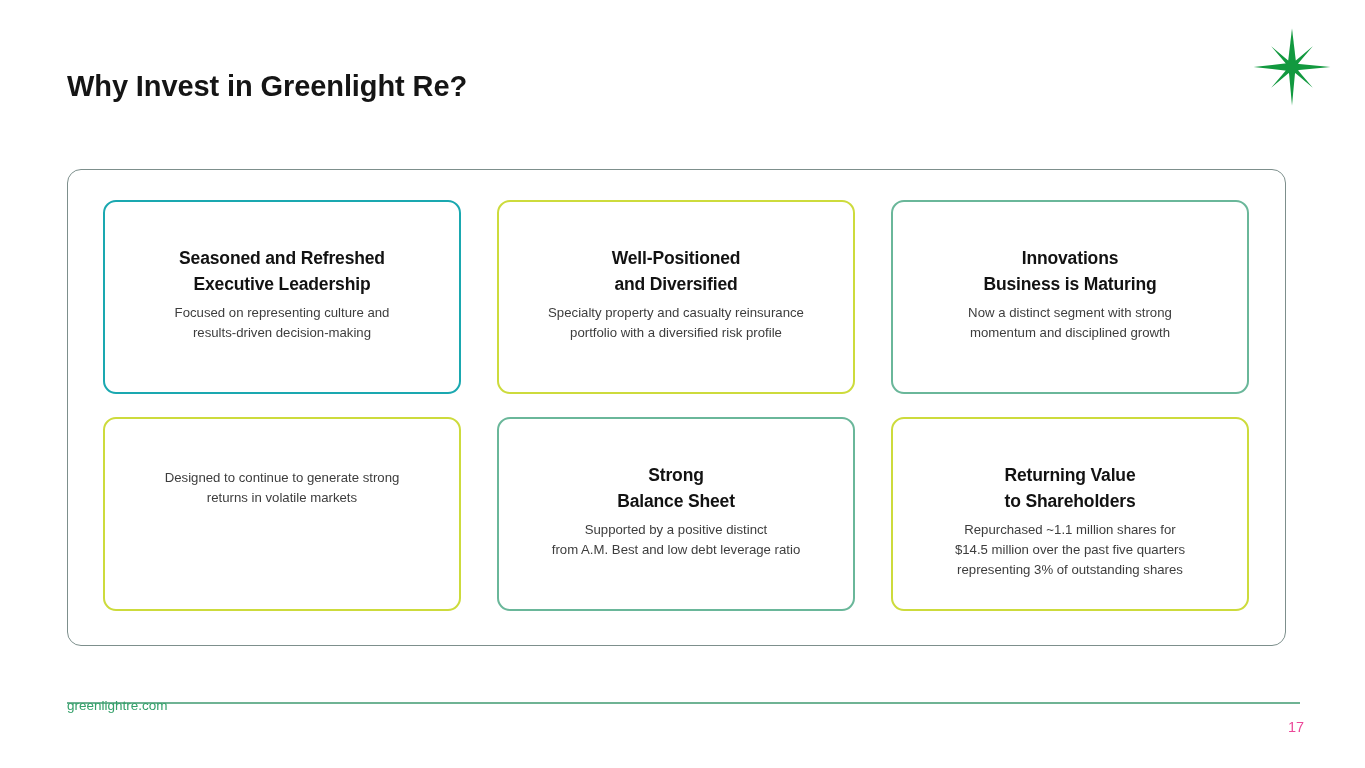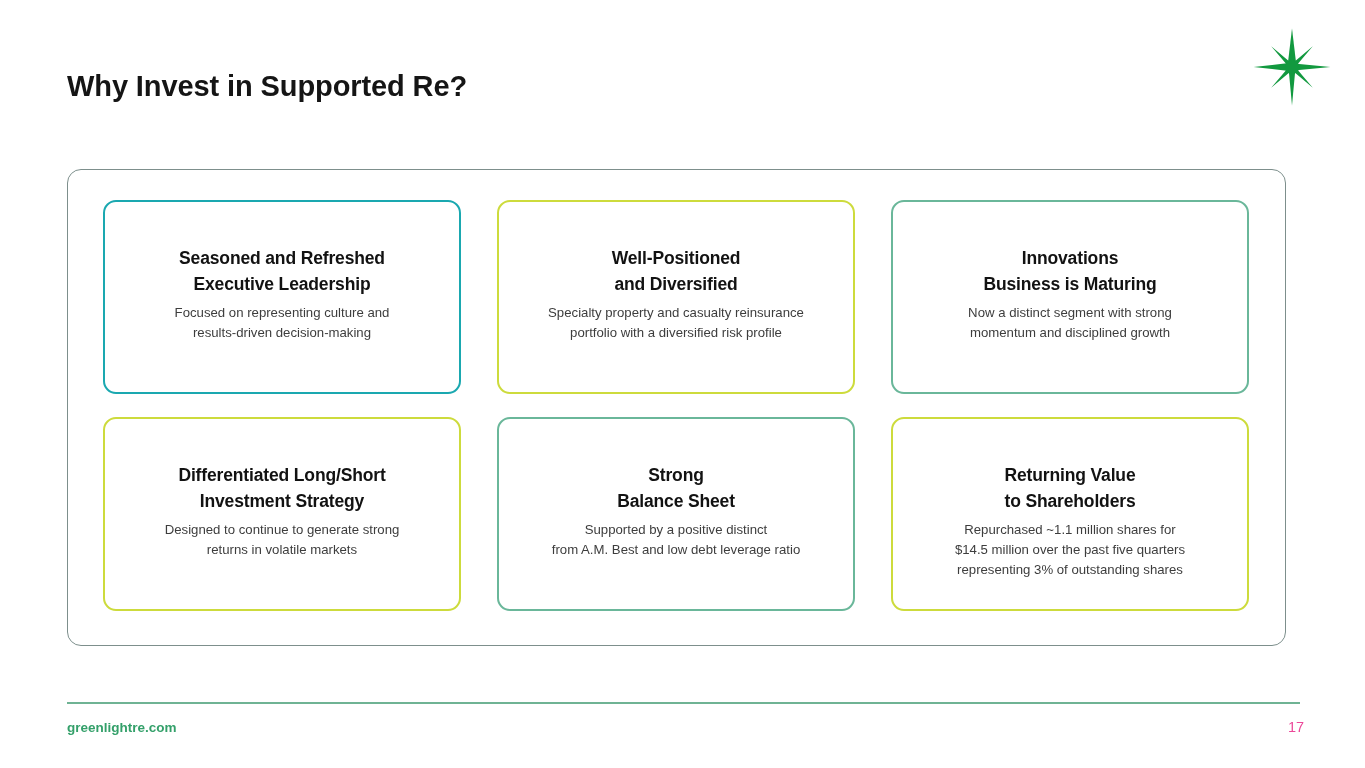--- a/index.html
+++ b/index.html
@@ -109,23 +109,23 @@
     position: absolute;
     left: 67px;
     top: 702px;
     width: 1233px;
     height: 2.4px;
     background: #6fb394;
   }
   .footer-url {
     position: absolute;
     left: 67px;
-    top: 720px;
+    top: 698px;
     font-size: 13.5px;
-    font-weight: bold;
+    font-weight: normal;
     color: #34a06a;
   }
   .footer-page-number {
     position: absolute;
     left: 1288px;
     top: 719px;
     font-size: 14.5px;
     color: #ec4899;
   }
 </style>
@@ -138,21 +138,21 @@
     <svg viewBox="0 0 100 100" xmlns="http://www.w3.org/2000/svg">
 
       <polygon points="50,2 55,44 50,98 45,44" fill="#12993f"></polygon>
       <polygon points="2,50 46,45 98,50 46,55" fill="#12993f"></polygon>
 
       <polygon points="24,24 50,46 76,24 54,50 76,76 50,54 24,76 46,50" fill="#12993f"></polygon>
       <circle cx="50" cy="50" r="9" fill="#12993f"></circle>
     </svg>
   </div>
 
-  <div class="page-title">Why Invest in Supported Re?</div>
+  <div class="page-title">Why Invest in Greenlight Re?</div>
 
   <div class="cards-container">
     <div class="card-grid">
 
       <div class="card" style="border-color: rgb(26, 168, 176);">
         <div class="card-title">Seasoned and Refreshed
 Executive Leadership</div>
         <div class="card-body">Focused on representing culture and
 results-driven decision-making</div>
       </div>
@@ -165,22 +165,20 @@
       </div>
 
       <div class="card" style="border-color: rgb(106, 183, 154);">
         <div class="card-title">Innovations
 Business is Maturing</div>
         <div class="card-body">Now a distinct segment with strong
 momentum and disciplined growth</div>
       </div>
 
       <div class="card" style="border-color: rgb(205, 219, 60);">
-        <div class="card-title">Differentiated Long/Short
-Investment Strategy</div>
         <div class="card-body">Designed to continue to generate strong
 returns in volatile markets</div>
       </div>
 
       <div class="card" style="border-color: rgb(106, 183, 154);">
         <div class="card-title">Strong
 Balance Sheet</div>
         <div class="card-body">Supported by a positive distinct
 from A.M. Best and low debt leverage ratio</div>
       </div>

